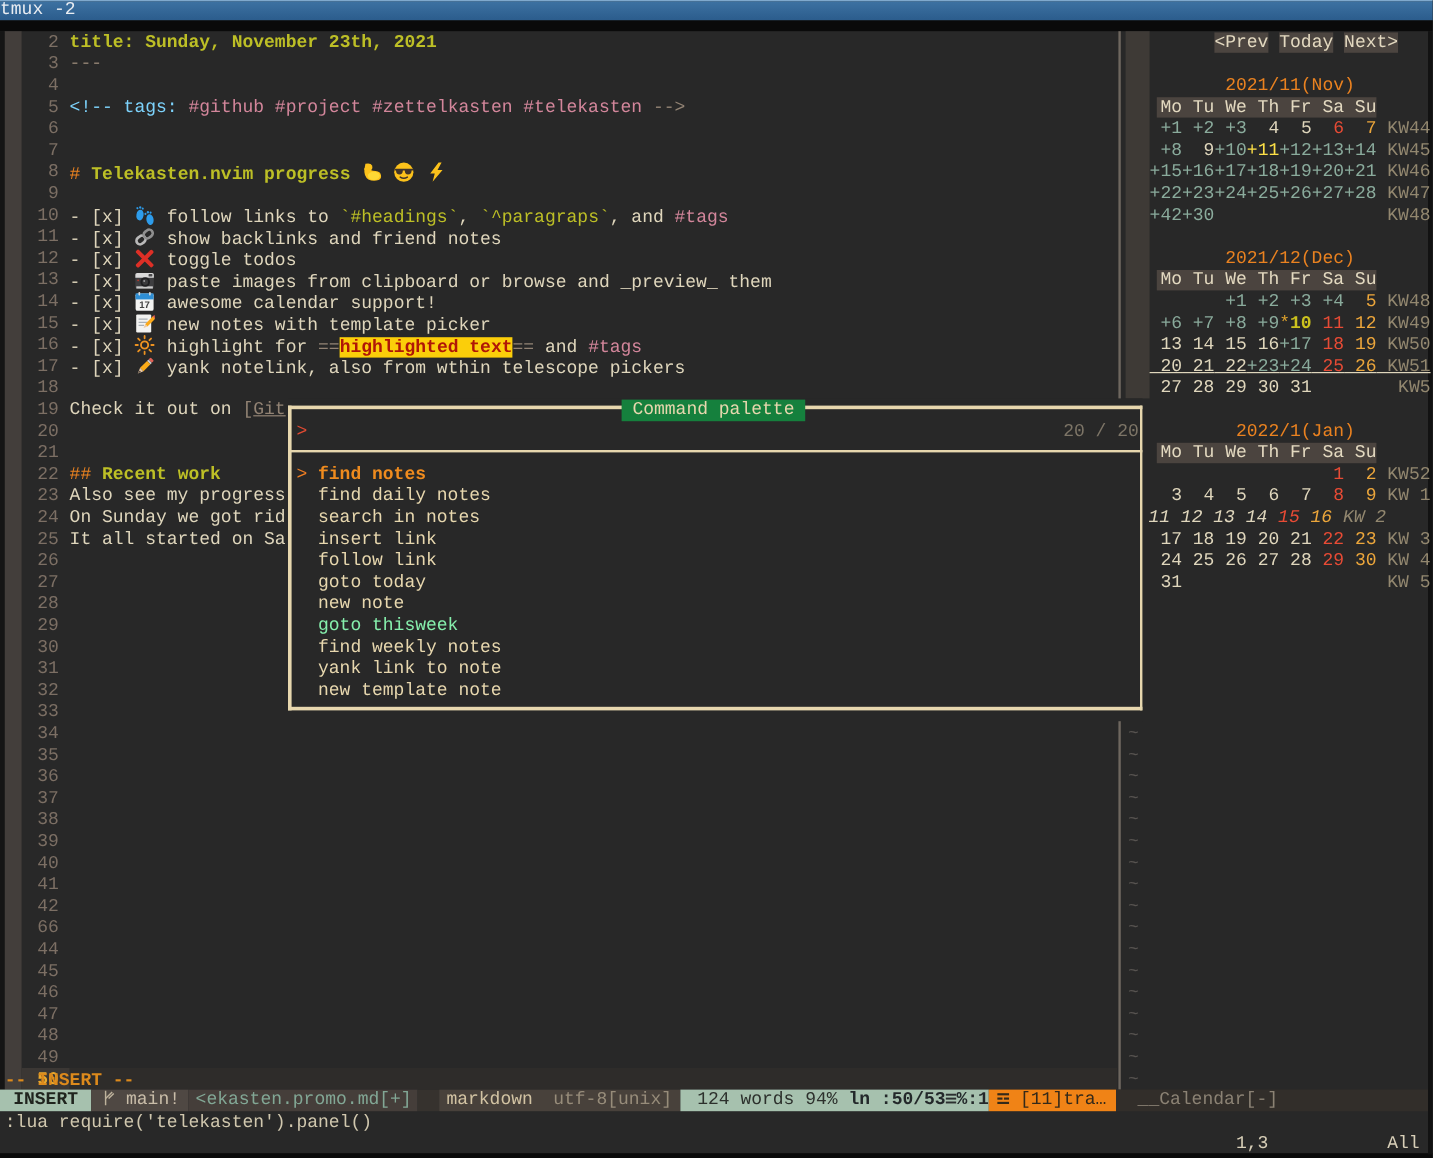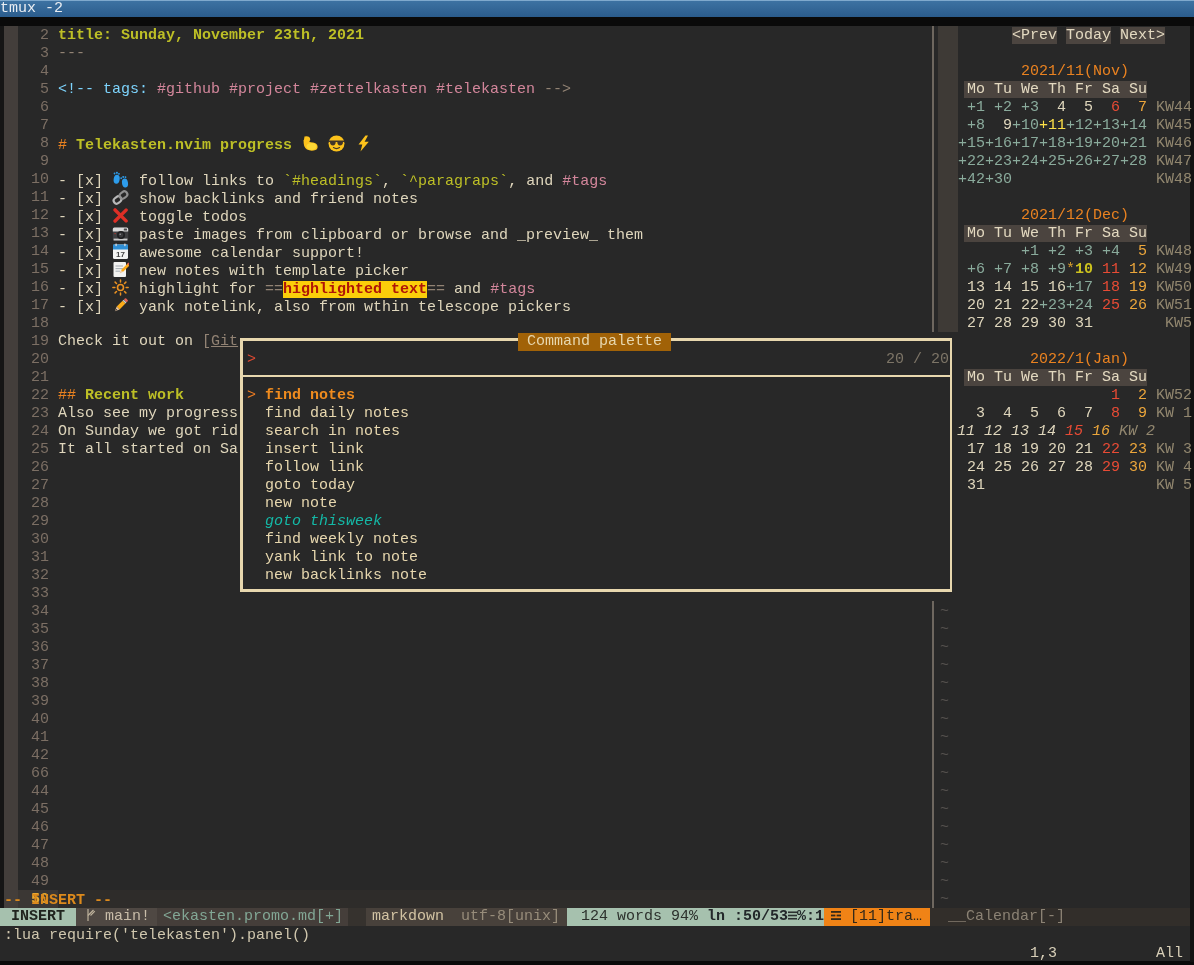--- a/index.html
+++ b/index.html
@@ -172,21 +172,21 @@
 <div style="position:absolute;left:958px;top:117px;"><span style="color:#8aab9c;"> +8</span><span style="color:#dfd6bc;">  9</span><span style="color:#8aab9c;">+10</span><span style="color:#fde047;">+11</span><span style="color:#8aab9c;">+12</span><span style="color:#8aab9c;">+13</span><span style="color:#8aab9c;">+14</span><span style="color:#92876f;"> KW45</span></div>
 <div style="position:absolute;left:958px;top:135px;"><span style="color:#8aab9c;">+15</span><span style="color:#8aab9c;">+16</span><span style="color:#8aab9c;">+17</span><span style="color:#8aab9c;">+18</span><span style="color:#8aab9c;">+19</span><span style="color:#8aab9c;">+20</span><span style="color:#8aab9c;">+21</span><span style="color:#92876f;"> KW46</span></div>
 <div style="position:absolute;left:958px;top:153px;"><span style="color:#8aab9c;">+22</span><span style="color:#8aab9c;">+23</span><span style="color:#8aab9c;">+24</span><span style="color:#8aab9c;">+25</span><span style="color:#8aab9c;">+26</span><span style="color:#8aab9c;">+27</span><span style="color:#8aab9c;">+28</span><span style="color:#92876f;"> KW47</span></div>
 <div style="position:absolute;left:958px;top:171px;"><span style="color:#8aab9c;">+42</span><span style="color:#8aab9c;">+30</span>               <span style="color:#92876f;"> KW48</span></div>
 <div style="position:absolute;left:1021px;top:207px;"><span style="color:#ea8220;">2021/12(Dec)</span></div>
 <div style="position:absolute;left:964px;top:225px;width:183px;height:16.5px;background:#4b443f;"></div>
 <div style="position:absolute;left:967px;top:225px;"><span style="color:#e3d9c0;">Mo Tu We Th Fr Sa Su</span></div>
 <div style="position:absolute;left:958px;top:243px;">      <span style="color:#8aab9c;"> +1</span><span style="color:#8aab9c;"> +2</span><span style="color:#8aab9c;"> +3</span><span style="color:#8aab9c;"> +4</span><span style="color:#eca63b;">  5</span><span style="color:#92876f;"> KW48</span></div>
 <div style="position:absolute;left:958px;top:261px;"><span style="color:#8aab9c;"> +6 +7 +8 +9</span><span style="color:#dca02c;">*</span><span style="color:#ccc21e;font-weight:bold;">10</span><span style="color:#e84b35;"> 11</span><span style="color:#eca63b;"> 12</span><span style="color:#92876f;"> KW49</span></div>
 <div style="position:absolute;left:958px;top:279px;"><span style="color:#dfd6bc;"> 13</span><span style="color:#dfd6bc;"> 14</span><span style="color:#dfd6bc;"> 15</span><span style="color:#dfd6bc;"> 16</span><span style="color:#8aab9c;">+17</span><span style="color:#e84b35;"> 18</span><span style="color:#eca63b;"> 19</span><span style="color:#92876f;"> KW50</span></div>
-<div style="position:absolute;left:958px;top:297px;"><span style="color:#dfd6bc;"> 20</span><span style="color:#dfd6bc;"> 21</span><span style="color:#dfd6bc;"> 22</span><span style="color:#8aab9c;">+23</span><span style="color:#8aab9c;">+24</span><span style="color:#e84b35;"> 25</span><span style="color:#eca63b;"> 26</span><span style="color:#92876f;"> KW51</span></div>
+<div style="position:absolute;left:958px;top:297px;text-decoration:underline;"><span style="color:#dfd6bc;"> 20</span><span style="color:#dfd6bc;"> 21</span><span style="color:#dfd6bc;"> 22</span><span style="color:#8aab9c;">+23</span><span style="color:#8aab9c;">+24</span><span style="color:#e84b35;"> 25</span><span style="color:#eca63b;"> 26</span><span style="color:#92876f;"> KW51</span></div>
 <div style="position:absolute;left:958px;top:315px;"><span style="color:#dfd6bc;"> 27</span><span style="color:#dfd6bc;"> 28</span><span style="color:#dfd6bc;"> 29</span><span style="color:#dfd6bc;"> 30</span><span style="color:#dfd6bc;"> 31</span>      <span style="color:#92876f;">  KW5</span></div>
 <div style="position:absolute;left:1030px;top:351px;"><span style="color:#ea8220;">2022/1(Jan)</span></div>
 <div style="position:absolute;left:964px;top:369px;width:183px;height:16.5px;background:#4b443f;"></div>
 <div style="position:absolute;left:967px;top:369px;"><span style="color:#e3d9c0;">Mo Tu We Th Fr Sa Su</span></div>
 <div style="position:absolute;left:958px;top:387px;">               <span style="color:#e84b35;">  1</span><span style="color:#eca63b;">  2</span><span style="color:#92876f;"> KW52</span></div>
 <div style="position:absolute;left:958px;top:405px;"><span style="color:#dfd6bc;">  3</span><span style="color:#dfd6bc;">  4</span><span style="color:#dfd6bc;">  5</span><span style="color:#dfd6bc;">  6</span><span style="color:#dfd6bc;">  7</span><span style="color:#e84b35;">  8</span><span style="color:#eca63b;">  9</span><span style="color:#92876f;"> KW 1</span></div>
 <div style="position:absolute;left:921px;top:423px;font-style:italic;"><span style="color:#dfd6bc;"> 10</span><span style="color:#dfd6bc;"> 11</span><span style="color:#dfd6bc;"> 12</span><span style="color:#dfd6bc;"> 13</span><span style="color:#dfd6bc;"> 14</span><span style="color:#e84b35;"> 15</span><span style="color:#eca63b;"> 16</span><span style="color:#92876f;"> KW 2</span></div>
 <div style="position:absolute;left:958px;top:441px;"><span style="color:#dfd6bc;"> 17</span><span style="color:#dfd6bc;"> 18</span><span style="color:#dfd6bc;"> 19</span><span style="color:#dfd6bc;"> 20</span><span style="color:#dfd6bc;"> 21</span><span style="color:#e84b35;"> 22</span><span style="color:#eca63b;"> 23</span><span style="color:#92876f;"> KW 3</span></div>
 <div style="position:absolute;left:958px;top:459px;"><span style="color:#dfd6bc;"> 24</span><span style="color:#dfd6bc;"> 25</span><span style="color:#dfd6bc;"> 26</span><span style="color:#dfd6bc;"> 27</span><span style="color:#dfd6bc;"> 28</span><span style="color:#e84b35;"> 29</span><span style="color:#eca63b;"> 30</span><span style="color:#92876f;"> KW 4</span></div>
 <div style="position:absolute;left:958px;top:477px;"><span style="color:#dfd6bc;"> 31</span>                  <span style="color:#92876f;"> KW 5</span></div>
@@ -206,35 +206,35 @@
 <div style="position:absolute;left:940px;top:837px;"><span style="color:#575350;">~</span></div>
 <div style="position:absolute;left:940px;top:855px;"><span style="color:#575350;">~</span></div>
 <div style="position:absolute;left:940px;top:873px;"><span style="color:#575350;">~</span></div>
 <div style="position:absolute;left:940px;top:891px;"><span style="color:#575350;">~</span></div>
 <div style="position:absolute;left:240px;top:332px;width:712px;height:269px;background:#282828;"></div>
 <div style="position:absolute;left:240px;top:338px;width:712px;height:2.5px;background:#e7d7ae;"></div>
 <div style="position:absolute;left:240px;top:374.5px;width:712px;height:2.5px;background:#e7d7ae;"></div>
 <div style="position:absolute;left:240px;top:589px;width:712px;height:2.5px;background:#e7d7ae;"></div>
 <div style="position:absolute;left:240px;top:338px;width:2.5px;height:253.5px;background:#e7d7ae;"></div>
 <div style="position:absolute;left:949.5px;top:338px;width:2.5px;height:253.5px;background:#e7d7ae;"></div>
-<div style="position:absolute;left:518px;top:333px;background:#a16207;color:#e7d7ae;"> Command palette </div>
+<div style="position:absolute;left:518px;top:333px;background:#15803d;color:#e7d7ae;"> Command palette </div>
 <div style="position:absolute;left:247px;top:351px;color:#e14a32;">&gt;</div>
 <div style="position:absolute;left:886px;top:351px;color:#7d7567;">20 / 20</div>
 <div style="position:absolute;left:247px;top:387px;color:#ef7d22;">&gt;</div>
 <div style="position:absolute;left:265px;top:387px;color:#ef8b1e;font-weight:bold;">find notes</div>
 <div style="position:absolute;left:265px;top:405px;color:#e7d7ae;">find daily notes</div>
 <div style="position:absolute;left:265px;top:423px;color:#e7d7ae;">search in notes</div>
 <div style="position:absolute;left:265px;top:441px;color:#e7d7ae;">insert link</div>
 <div style="position:absolute;left:265px;top:459px;color:#e7d7ae;">follow link</div>
 <div style="position:absolute;left:265px;top:477px;color:#e7d7ae;">goto today</div>
 <div style="position:absolute;left:265px;top:495px;color:#e7d7ae;">new note</div>
-<div style="position:absolute;left:265px;top:513px;color:#14b8a6;font-style:italic;">goto thisweek</div>
+<div style="position:absolute;left:265px;top:513px;color:#86efac;">goto thisweek</div>
 <div style="position:absolute;left:265px;top:531px;color:#e7d7ae;">find weekly notes</div>
 <div style="position:absolute;left:265px;top:549px;color:#e7d7ae;">yank link to note</div>
-<div style="position:absolute;left:265px;top:567px;color:#e7d7ae;">new backlinks note</div>
+<div style="position:absolute;left:265px;top:567px;color:#e7d7ae;">new template note</div>
 <div style="position:absolute;left:0px;top:908px;width:76px;height:18px;background:#a6c1ae;"><span style="position:absolute;left:11px;top:0;color:#20241e;font-weight:bold;">INSERT</span></div>
 <div style="position:absolute;left:76px;top:908px;width:81px;height:18px;background:#4f4843;"><span style="position:absolute;left:9px;top:0;"><svg width="11" height="14" viewBox="0 0 11 14" style="vertical-align:-2px">
         <g stroke="#beb29c" stroke-width="1.2" fill="none">
           <line x1="3" y1="1" x2="3" y2="13"></line>
           <line x1="3" y1="7.5" x2="8.5" y2="2"></line>
           <line x1="5.5" y1="7.5" x2="9.8" y2="3.2"></line>
         </g>
       </svg><span style="color:#c9bda9;"> main!</span></span></div>
 <div style="position:absolute;left:157px;top:908px;width:191px;height:18px;background:#453e3a;"><span style="position:absolute;left:6px;top:0;"><span style="color:#82a795;">&lt;ekasten.promo.md[+]</span></span></div>
 <div style="position:absolute;left:348px;top:908px;width:18px;height:18px;background:#36322e;"></div>

